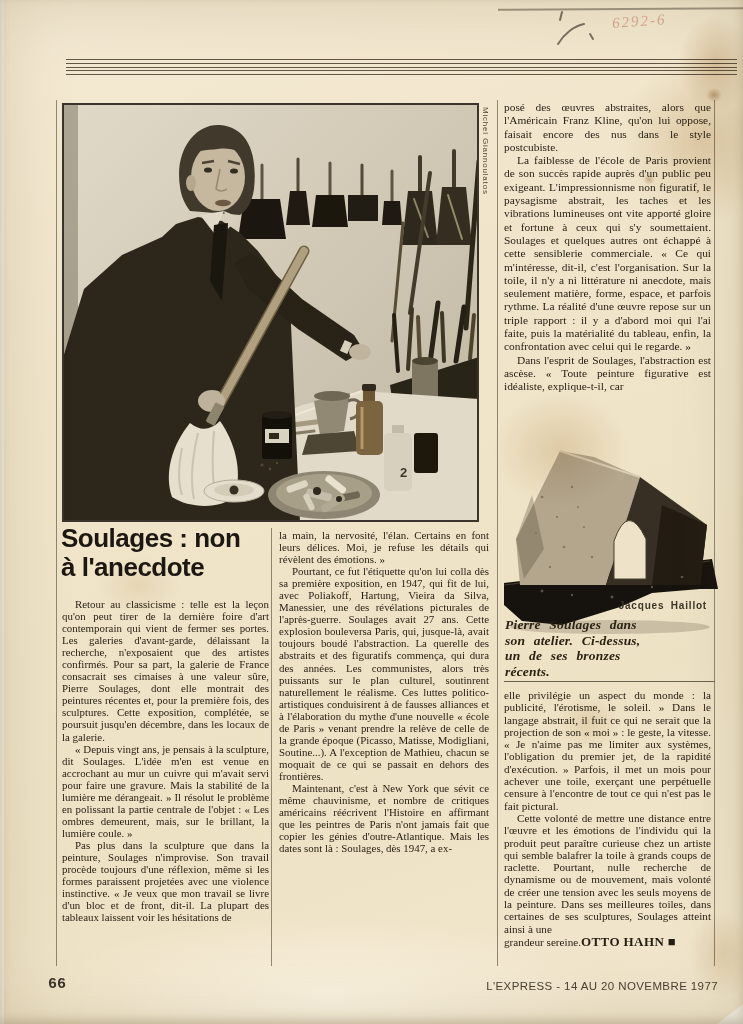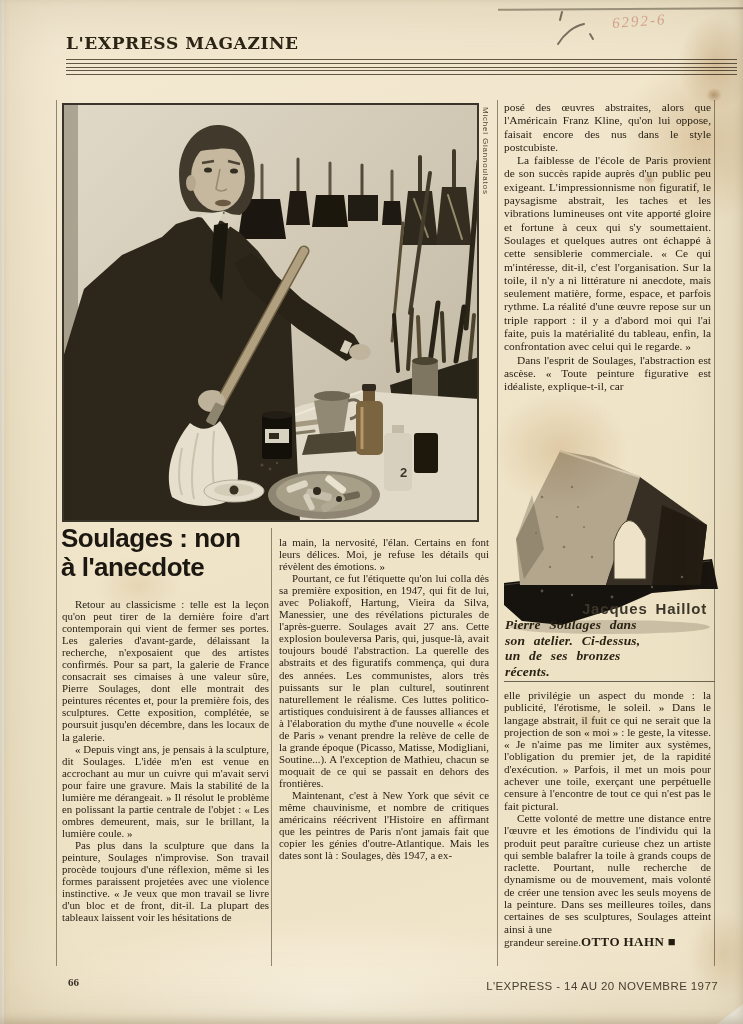--- a/index.html
+++ b/index.html
@@ -24,38 +24,38 @@
   .rule-b     { left:714px; top:100px; height:866px; }
 
   .photo{ position:absolute; left:62px; top:103px; width:417px; height:419px; z-index:2; }
   .photo-credit-v{ position:absolute; left:481px; top:107px; height:170px; writing-mode:vertical-rl;
     font-family:"Liberation Sans", sans-serif; font-size:8px; letter-spacing:.8px; color:#4f4937; z-index:2;}
 
   .coltext{ position:absolute; text-align:justify; z-index:2; }
   .coltext p{ text-indent:13px; }
   .coltext p.cont{ text-indent:0; }
   .col-left   { left:62px;  top:598px; width:207px; font-size:10.9px; line-height:12.05px; }
-  .col-middle { left:279px; top:529px; width:210px; font-size:10.9px; line-height:12.05px;margin-top:7px; }
+  .col-middle { left:279px; top:529px; width:210px; font-size:10.9px; line-height:12.05px; }
   .col-right-top    { left:504px; top:101px; width:207px; font-size:11.4px; line-height:13.3px; }
   .col-right-bottom { left:504px; top:689px; width:207px; font-size:11.2px; line-height:12.3px; }
 
   .headline{ position:absolute; left:61px; top:524px; width:215px; z-index:2;
     font-family:"Liberation Sans", sans-serif; font-weight:bold; font-size:26px; line-height:29px; letter-spacing:-.5px; color:#1c1710;}
 
   .sculpture{ position:absolute; left:502px; top:437px; width:221px; height:206px; z-index:3; }
   .sculpture-credit{ position:absolute; left:504px; top:600px; width:203px; text-align:right; z-index:4;
-    font-family:"Liberation Sans", sans-serif; font-weight:bold; font-size:15px; letter-spacing:.8px; word-spacing:3px; color:#3c362a;}
+    font-family:"Liberation Sans", sans-serif; font-weight:bold; font-size:10px; letter-spacing:.8px; word-spacing:3px; color:#3c362a;}
   .caption{ position:absolute; left:505px; top:617px; width:155px; z-index:4;
     font-style:italic; font-weight:bold; font-size:13.5px; line-height:15.5px; word-spacing:5px; letter-spacing:.2px; color:#2a2313;}
   .caption-rule{ position:absolute; left:504px; top:681px; width:211px; height:1px; background:#6b6353; z-index:2;}
 
   .byline-row{ display:flex; justify-content:flex-start; align-items:baseline; margin-top:1px; }
   .byline{ font-family:"Liberation Serif","DejaVu Sans",serif; font-weight:bold; font-size:13px; letter-spacing:.4px; }
 
-  .pagenum{ position:absolute; left:68px; top:976px; font-family:Liberation Serif, serif; font-weight:bold; font-size:11px; color:#38322a; z-index:2;}
+  .pagenum{ position:absolute; left:48px; top:976px; font-family:Liberation Mono, monospace; font-weight:bold; font-size:15px; color:#38322a; z-index:2;}
   .footer-issue{ position:absolute; left:400px; top:980px; width:318px; text-align:right; z-index:2;
     font-family:"Liberation Sans", sans-serif; font-size:11.5px; letter-spacing:.4px; color:#474032;}
 
   .hand-number{ position:absolute; left:612px; top:13px; font-style:italic; font-size:15px; letter-spacing:2px;
     color:rgba(196,102,86,.5); transform:rotate(-4deg); z-index:2;}
   .pencil-mark{ position:absolute; left:540px; top:4px; z-index:2; }
 
   .stain{ position:absolute; border-radius:50%; pointer-events:none; mix-blend-mode:multiply; z-index:5; }
   .s1{ left:618px; top:58px;  width:165px; height:165px; background:radial-gradient(closest-side, rgba(190,148,92,.30), rgba(190,148,92,0)); }
   .s2{ left:678px; top:16px;  width:75px;  height:95px;  background:radial-gradient(closest-side, rgba(180,135,80,.32), rgba(180,135,80,0)); }
@@ -73,21 +73,20 @@
 <div class="page">
 
   <div class="scan-left-edge"></div>
   <div class="scan-top-edge"></div>
 
   <svg class="pencil-mark" width="70" height="55" viewBox="0 0 70 55">
     <path d="M22,8 L20,16 M18,40 C24,30 34,22 44,20 M50,30 l3,5" stroke="rgba(80,72,60,.75)" stroke-width="2" fill="none" stroke-linecap="round"></path>
   </svg>
   <div class="hand-number">6292-6</div>
 
-  <div class="masthead">L'EXPRESS MAGAZINE</div>
   <div class="masthead-rules"></div>
 
   <div class="vrule rule-left"></div>
   <div class="vrule rule-mid"></div>
   <div class="vrule rule-a"></div>
   <div class="vrule rule-b"></div>
 
   <svg class="photo" viewBox="0 0 417 419">
     <defs>
       <linearGradient id="wallg" x1="0" y1="0" x2="1" y2="1">

